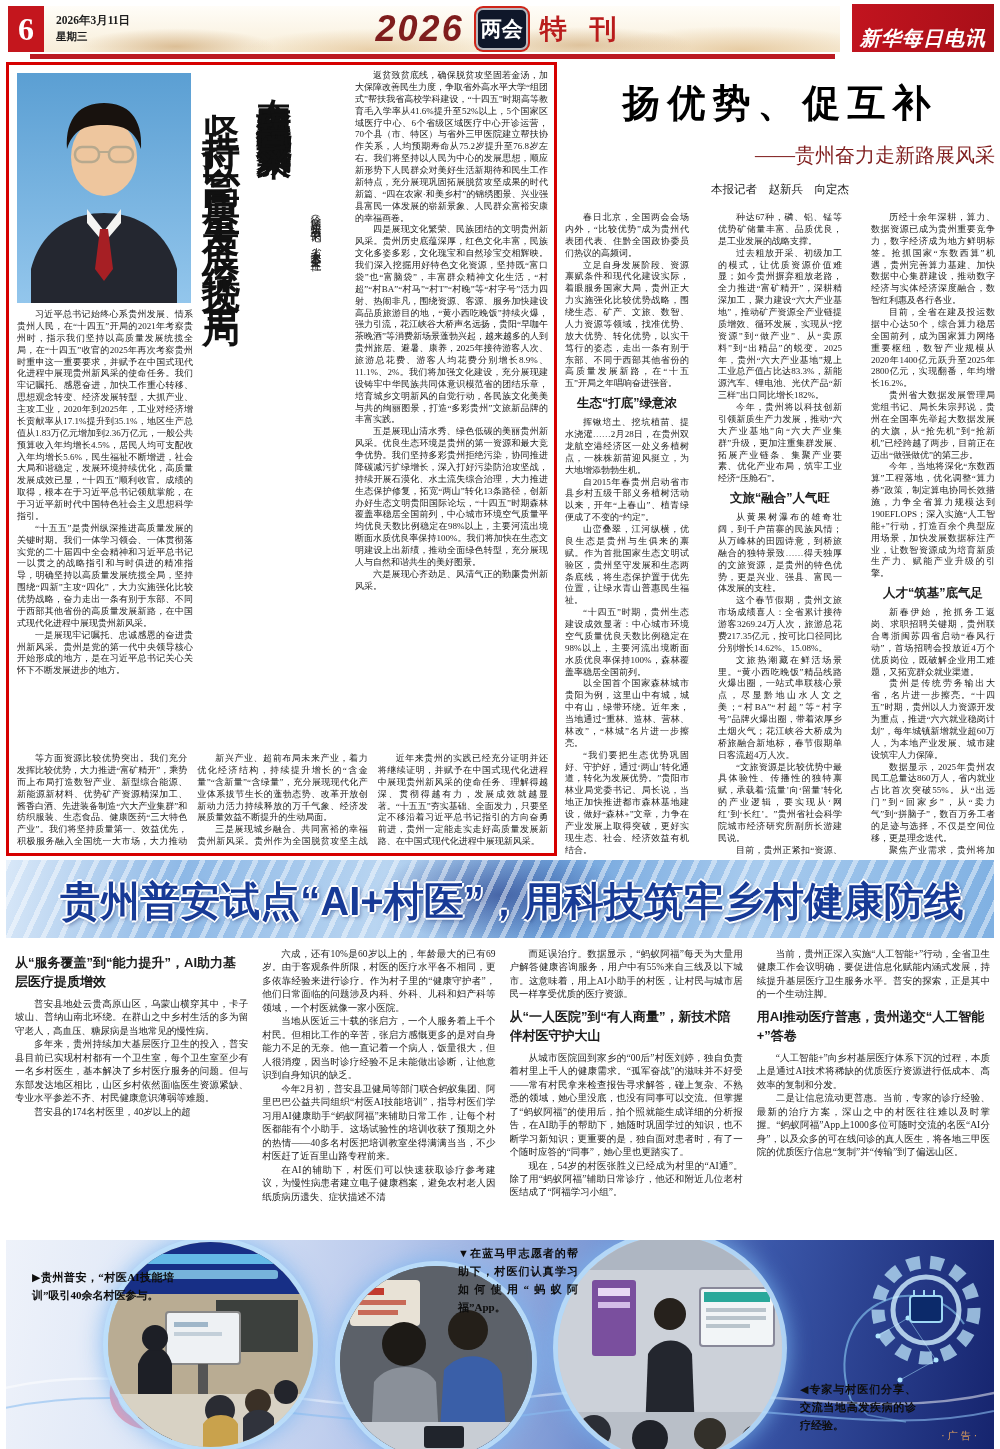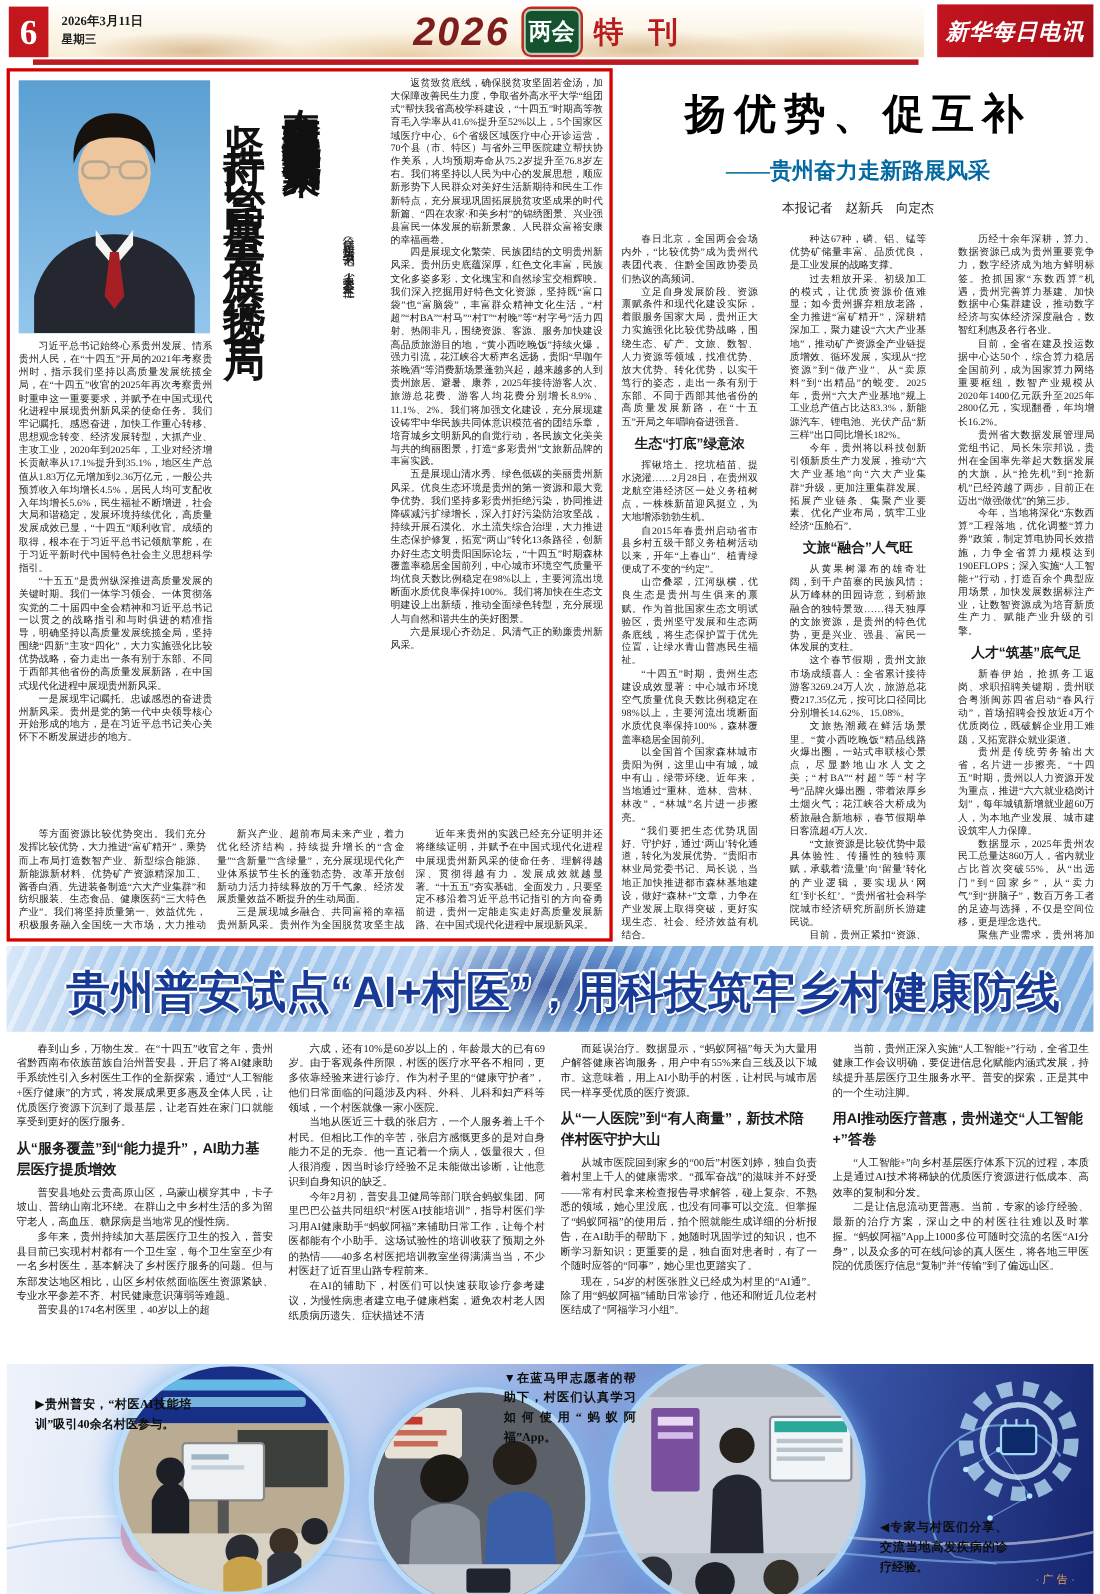--- a/index.html
+++ b/index.html
@@ -18,26 +18,26 @@
        linear-gradient(#fffdf8,#f8eed9);}
   #page-number-box{position:absolute;left:8px;top:6px;width:36px;height:46px;background:#c4161d;
      color:#fff;font-size:32px;font-weight:bold;text-align:center;line-height:46px;}
   #date-block{position:absolute;left:56px;top:12px;width:120px;line-height:1.5;}
   #date-line{font-size:11.5px;font-weight:bold;}
   #weekday-line{font-size:10.5px;font-weight:bold;}
   #edition-center{position:absolute;left:0;top:8px;width:1000px;text-align:center;}
   #edition-year{display:inline-block;vertical-align:middle;font-size:36px;font-weight:bold;
      font-style:italic;color:#7f1d1d;letter-spacing:2px;font-family:"Liberation Sans","DejaVu Sans",sans-serif;}
   #edition-stamp{display:inline-block;vertical-align:middle;margin:0 8px;width:52px;height:42px;
-     background:#14532d;border-radius:7px;color:#fff;font-size:21px;font-weight:bold;
+     background:#0f172a;border-radius:7px;color:#fff;font-size:21px;font-weight:bold;
      line-height:42px;text-align:center;box-shadow:0 0 0 2px #cf2418, inset 0 0 0 2px rgba(255,255,255,.7);}
   #edition-label{display:inline-block;vertical-align:middle;font-size:27px;font-weight:bold;
      color:#b91c1c;letter-spacing:8px;}
   #masthead-box{position:absolute;right:6px;top:4px;width:142px;height:48px;background:
-     linear-gradient(100deg,#c2141f,#a80f18);display:flex;align-items:center;justify-content:center;}
+     linear-gradient(100deg,#c2141f,#a80f18);display:flex;align-items:flex-end;justify-content:center;}
   #masthead-text{color:#fff;font-weight:bold;font-size:20px;font-style:italic;letter-spacing:1px;}
   #header-rule{position:absolute;left:30px;top:54px;width:805px;height:5px;background:#bb1a22;}
 
   
   #lead-article{position:absolute;left:6px;top:62px;width:545px;height:788px;border:3px solid #d60000;}
   #portrait-photo{position:absolute;left:8px;top:8px;width:174px;height:230px;
      background:linear-gradient(#5b9fd3,#93c6ec);overflow:hidden;}
   #lead-left-col{position:absolute;left:8px;top:244px;width:176px;height:438px;overflow:hidden;}
   #lead-right-col{position:absolute;left:346px;top:5px;width:193px;height:676px;overflow:hidden;}
   #lead-bottom-band{position:absolute;left:8px;top:688px;width:531px;height:94px;display:flex;gap:10px;}
@@ -50,22 +50,22 @@
   #lead-byline{position:absolute;left:299px;top:142px;height:300px;font-size:11px;letter-spacing:2px;}
 
   .body-col p{margin:0;text-indent:2em;font-size:9px;line-height:1.32;text-align:justify;}
   .body-col h4{margin:5px 0;font-size:12.5px;text-align:center;text-indent:0;
      font-family:"Liberation Sans","DejaVu Sans",sans-serif;}
 
   
   #right-article{position:absolute;left:565px;top:62px;width:430px;height:794px;}
   #feature-title{position:absolute;left:0;top:16px;width:430px;text-align:center;font-size:38px;
      font-weight:bold;letter-spacing:7px;color:#000;}
-  #feature-subtitle{position:absolute;left:0;top:80px;width:430px;text-align:center;font-size:20px;
-     font-weight:bold;color:#0369a1;}
+  #feature-subtitle{position:absolute;left:0;top:80px;width:430px;text-align:right;font-size:20px;
+     font-weight:normal;color:#7f1d1d;}
   #feature-byline{position:absolute;left:0;top:120px;width:430px;text-align:center;font-size:11.5px;}
   #feature-cols{position:absolute;left:0;top:150px;width:430px;height:644px;display:flex;gap:29px;}
   .feature-col{flex:1;overflow:hidden;}
 
   
   #banner{position:absolute;left:6px;top:860px;width:988px;height:78px;overflow:hidden;
      background:
        repeating-linear-gradient(115deg, rgba(255,255,255,.45) 0 5px, rgba(255,255,255,0) 5px 16px),
        radial-gradient(ellipse 180px 70px at 50% 45%, rgba(20,40,120,.55), transparent 70%),
        linear-gradient(100deg,#d9e8f8 0%,#8db8e6 18%,#b9d5f1 38%,#6fa3dc 55%,#a8cbee 75%,#7fb0e2 100%);}
@@ -206,21 +206,20 @@
         </div>
     </div>
   </div>
 
   <div id="banner">
     <div id="banner-title" class="sans">贵州普安试点“AI+村医”，用科技筑牢乡村健康防线</div>
   </div>
 
   <div id="ai-article">
     <div class="ai-col body-col">
-        <p>春到山乡，万物生发。在“十四五”收官之年，贵州省黔西南布依族苗族自治州普安县，开启了将AI健康助手系统性引入乡村医生工作的全新探索，通过“人工智能+医疗健康”的方式，将发展成果更多惠及全体人民，让优质医疗资源下沉到了最基层，让老百姓在家门口就能享受到更好的医疗服务。</p>
         <h4>从“服务覆盖”到“能力提升”，AI助力基层医疗提质增效</h4>
         <p>普安县地处云贵高原山区，乌蒙山横穿其中，卡子坡山、普纳山南北环绕。在群山之中乡村生活的多为留守老人，高血压、糖尿病是当地常见的慢性病。</p>
         <p>多年来，贵州持续加大基层医疗卫生的投入，普安县目前已实现村村都有一个卫生室，每个卫生室至少有一名乡村医生，基本解决了乡村医疗服务的问题。但与东部发达地区相比，山区乡村依然面临医生资源紧缺、专业水平参差不齐、村民健康意识薄弱等难题。</p>
         <p>普安县的174名村医里，40岁以上的超</p>
       </div>
     <div class="ai-col body-col">
         <p>六成，还有10%是60岁以上的，年龄最大的已有69岁。由于客观条件所限，村医的医疗水平各不相同，更多依靠经验来进行诊疗。作为村子里的“健康守护者”，他们日常面临的问题涉及内科、外科、儿科和妇产科等领域，一个村医就像一家小医院。</p>
         <p>当地从医近三十载的张启方，一个人服务着上千个村民。但相比工作的辛苦，张启方感慨更多的是对自身能力不足的无奈。他一直记着一个病人，饭量很大，但人很消瘦，因当时诊疗经验不足未能做出诊断，让他意识到自身知识的缺乏。</p>
         <p>今年2月初，普安县卫健局等部门联合蚂蚁集团、阿里巴巴公益共同组织“村医AI技能培训”，指导村医们学习用AI健康助手“蚂蚁阿福”来辅助日常工作，让每个村医都能有个小助手。这场试验性的培训收获了预期之外的热情——40多名村医把培训教室坐得满满当当，不少村医赶了近百里山路专程前来。</p>
         <p>在AI的辅助下，村医们可以快速获取诊疗参考建议，为慢性病患者建立电子健康档案，避免农村老人因纸质病历遗失、症状描述不清</p>

